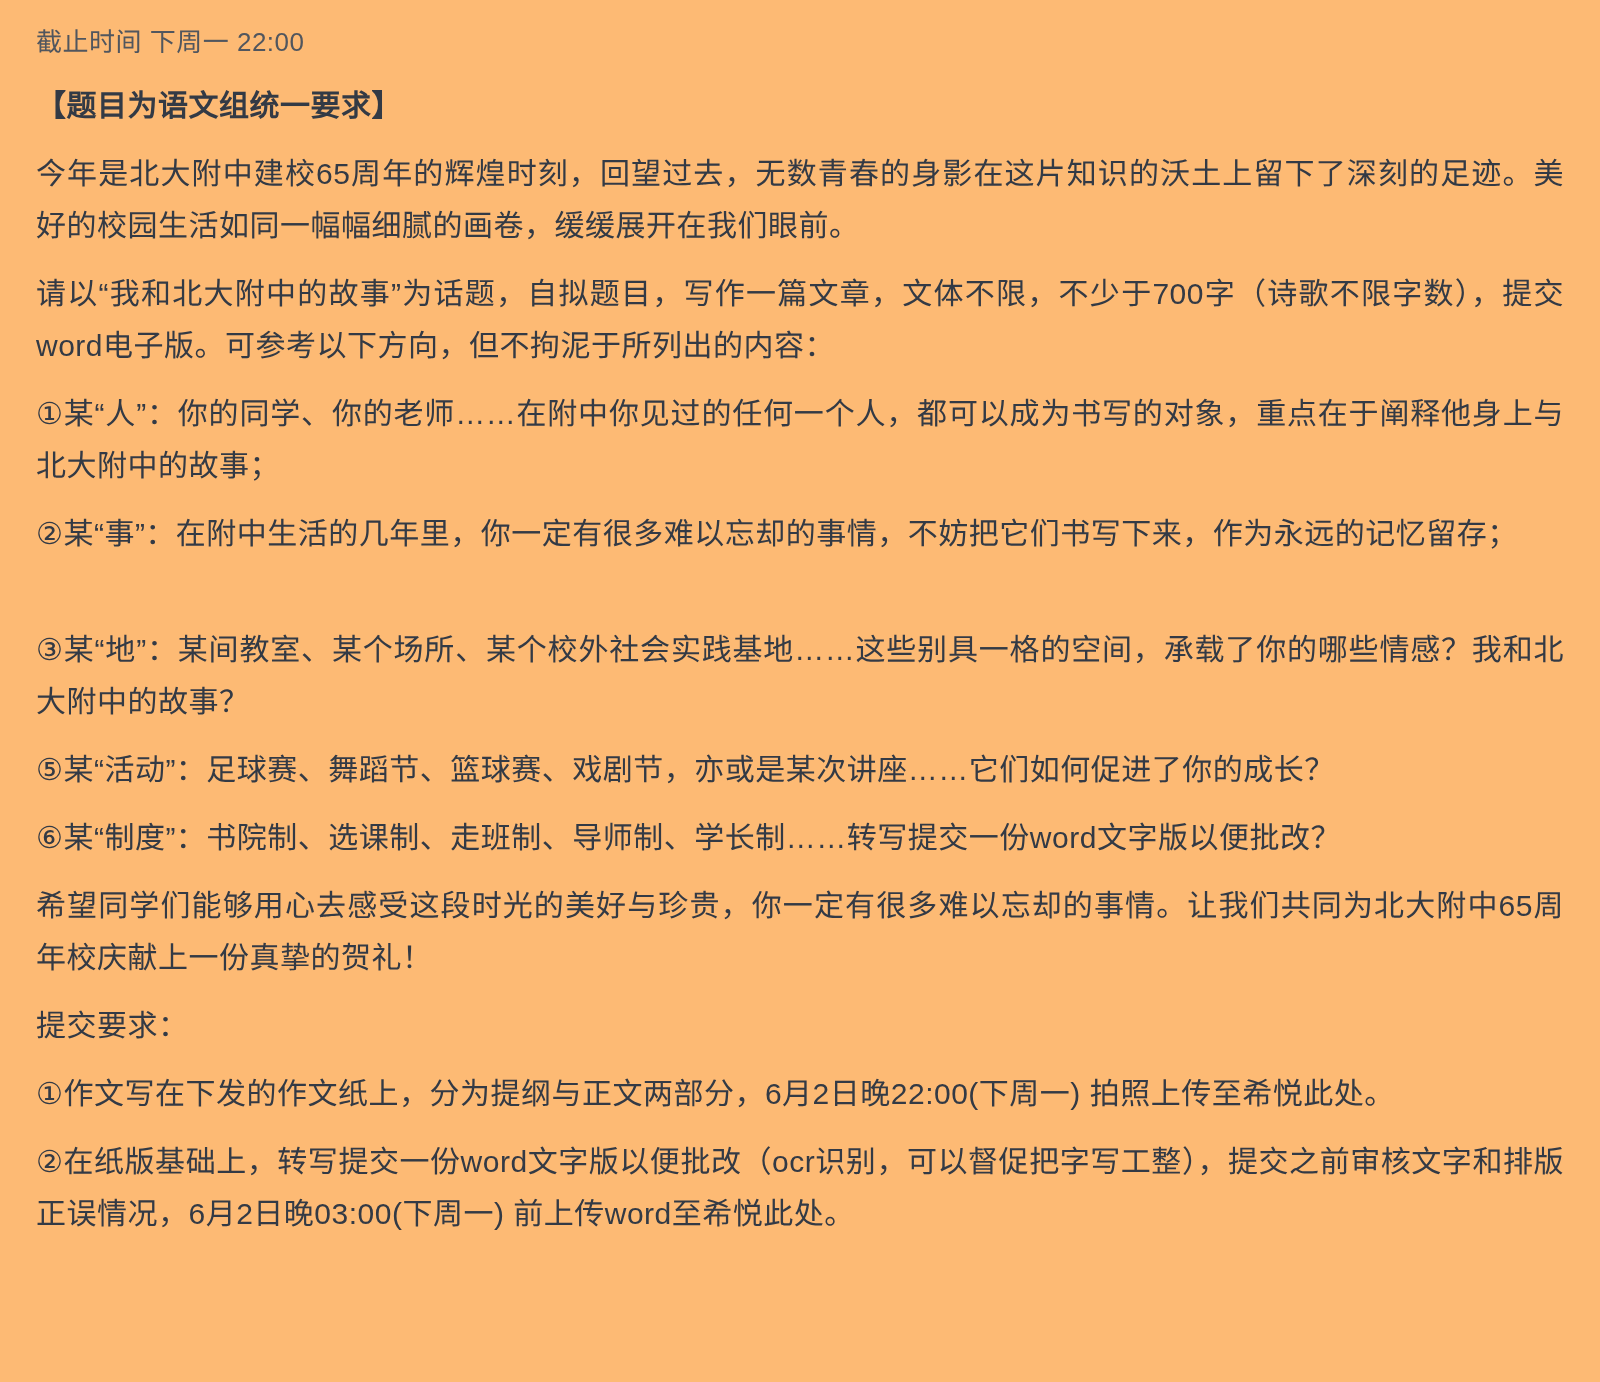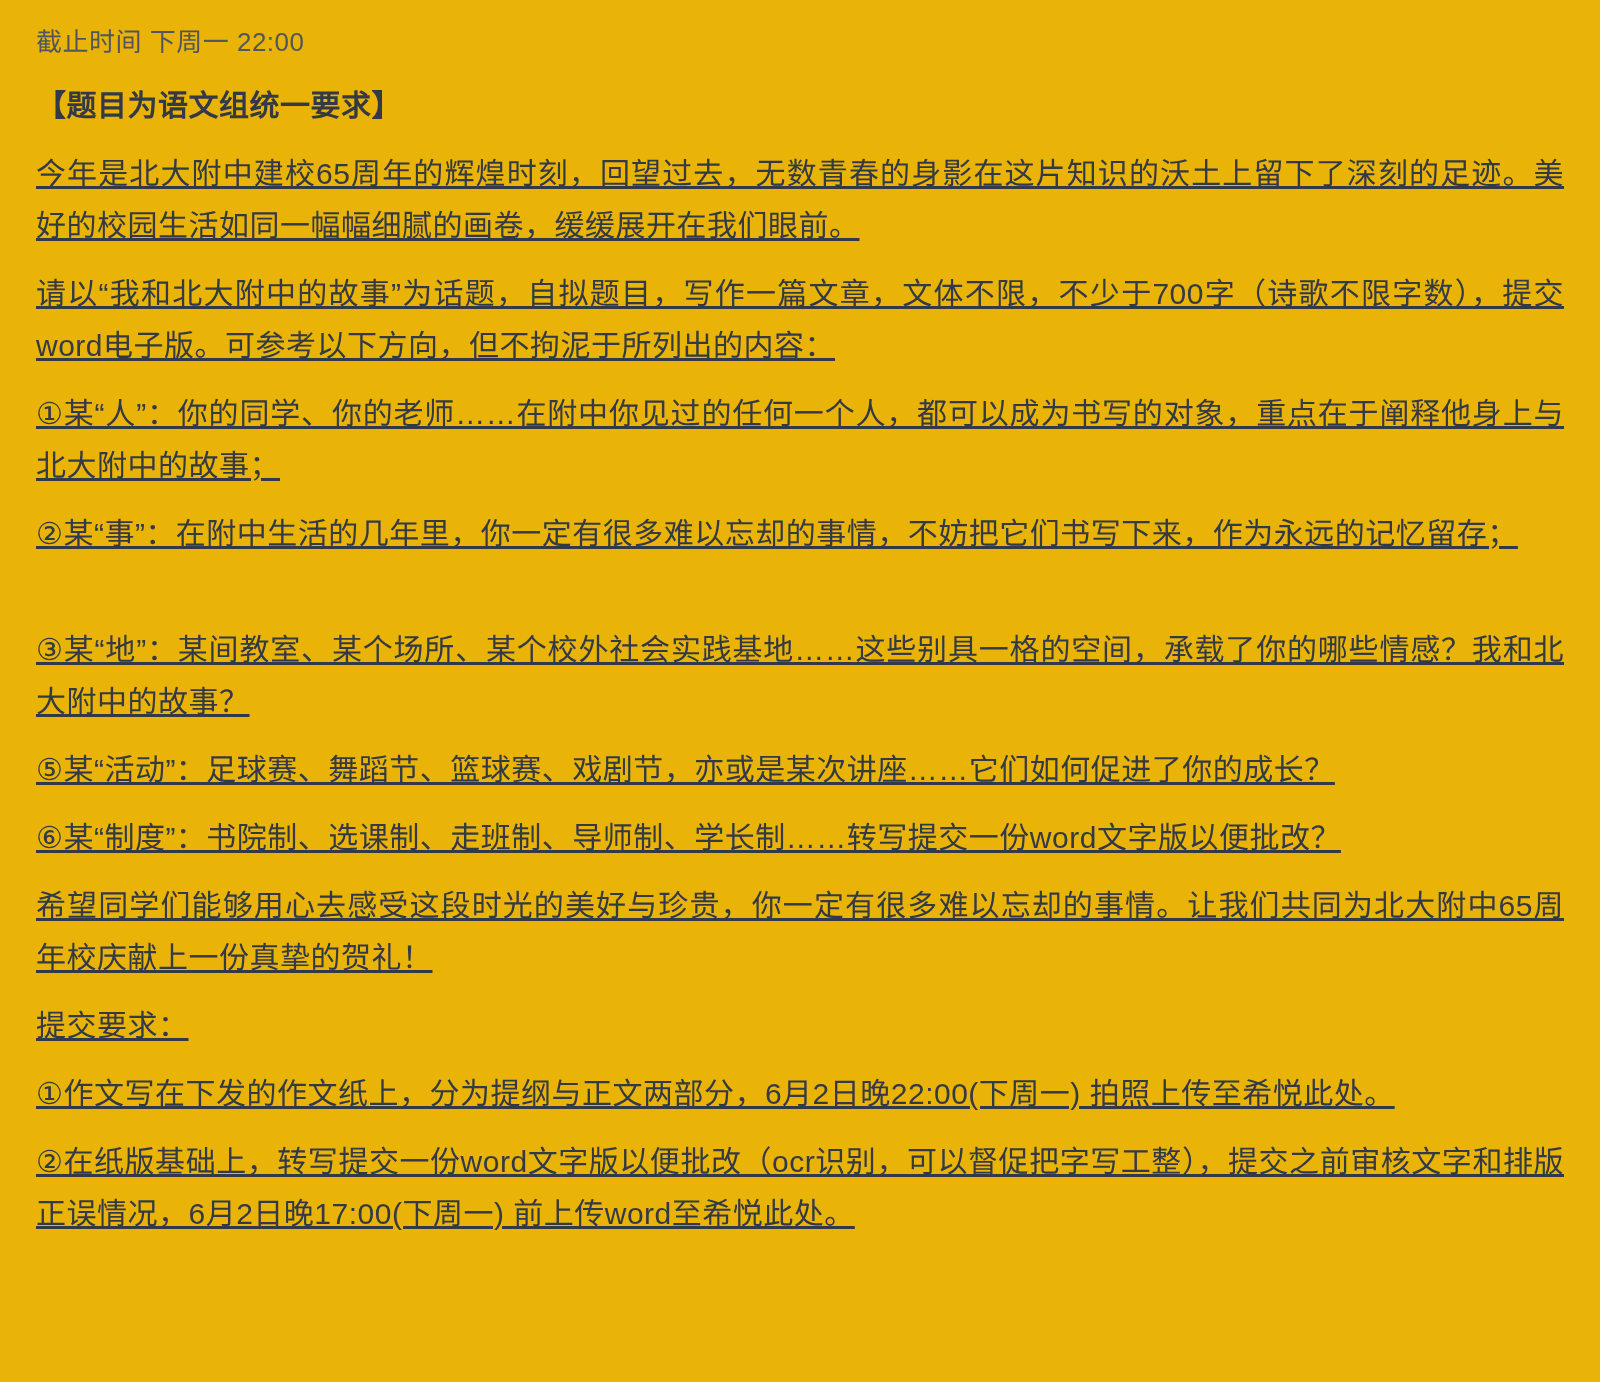--- a/index.html
+++ b/index.html
@@ -3,21 +3,21 @@
 <meta charset="utf-8">
 <style>
   * { margin: 0; padding: 0; box-sizing: border-box; }
   html, body {
     background: #ffffff;
     font-family: "Liberation Sans", "DejaVu Sans", sans-serif;
   }
   .page {
     width: 1600px;
     height: 1382px;
-    background: #eab308;
+    background: #fdba74;
     padding: 20px 36px 8px 36px;
     overflow: hidden;
   }
   .deadline {
     font-size: 26px;
     line-height: 44px;
     color: #51565e;
     letter-spacing: 0.5px;
   }
   .doc-title {
@@ -29,21 +29,20 @@
     font-weight: bold;
   }
   .para {
     margin-top: 16px;
     font-size: 30px;
     line-height: 52px;
     color: #333a45;
     letter-spacing: 0.5px;
     text-align: justify;
     text-justify: inter-ideograph;
-    text-decoration: underline;
   }
   .gap-above {
     margin-top: 64px; 
   }
 </style>
 </head>
 <body>
 
 <div class="page">
 
@@ -65,15 +64,15 @@
   <p class="para">⑤某“活动”：足球赛、舞蹈节、篮球赛、戏剧节，亦或是某次讲座……它们如何促进了你的成长？</p>
 
   <p class="para">⑥某“制度”：书院制、选课制、走班制、导师制、学长制……转写提交一份word文字版以便批改？</p>
 
   <p class="para">希望同学们能够用心去感受这段时光的美好与珍贵，你一定有很多难以忘却的事情。让我们共同为北大附中65周年校庆献上一份真挚的贺礼！</p>
 
   <p class="para">提交要求：</p>
 
   <p class="para">①作文写在下发的作文纸上，分为提纲与正文两部分，6月2日晚22:00(下周一) 拍照上传至希悦此处。</p>
 
-  <p class="para">②在纸版基础上，转写提交一份word文字版以便批改（ocr识别，可以督促把字写工整），提交之前审核文字和排版正误情况，6月2日晚17:00(下周一) 前上传word至希悦此处。</p>
+  <p class="para">②在纸版基础上，转写提交一份word文字版以便批改（ocr识别，可以督促把字写工整），提交之前审核文字和排版正误情况，6月2日晚03:00(下周一) 前上传word至希悦此处。</p>
 
 </div>
 
 </body></html>

